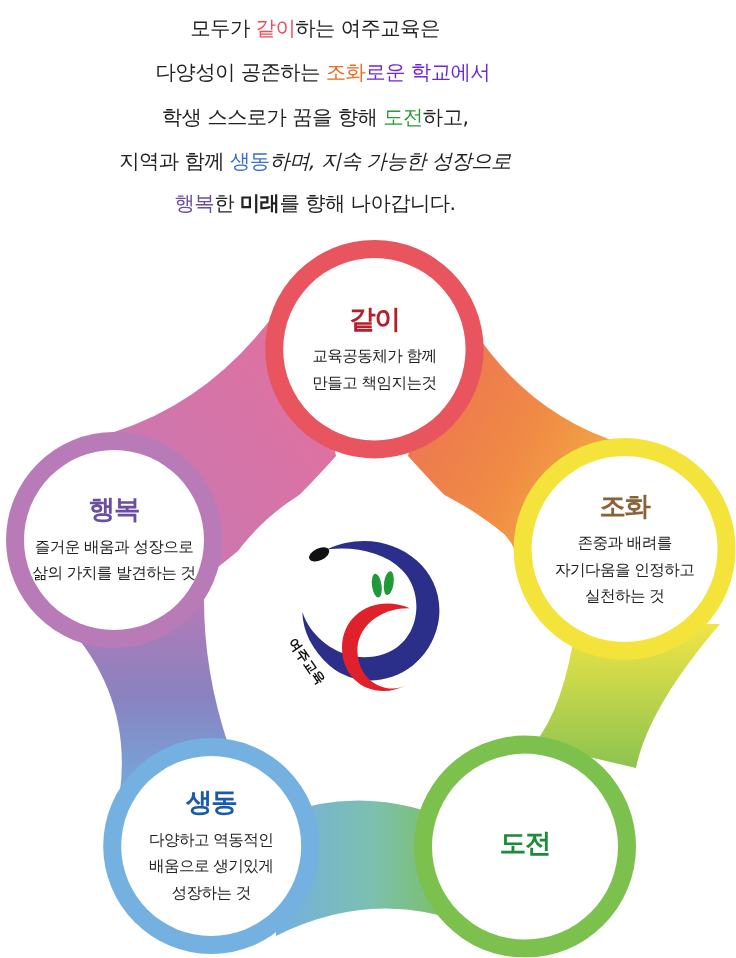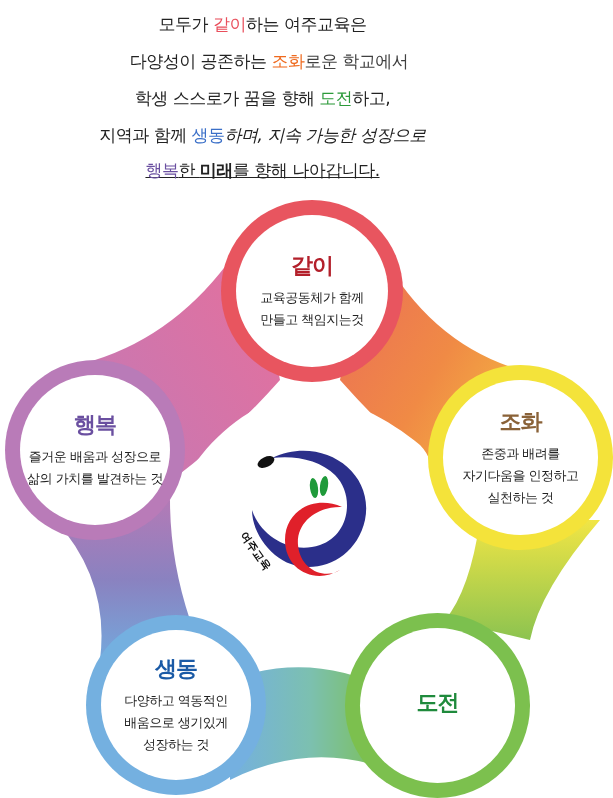--- a/index.html
+++ b/index.html
@@ -15,24 +15,24 @@
   .node-title { font-size:22px; font-weight:bold; letter-spacing:-1px; margin-bottom:6px; }
   .node-desc { font-size:13px; line-height:22px; color:#222; letter-spacing:-0.5px; }
   .ring { position:absolute; border-radius:50%; box-sizing:border-box; }
   .logo-text { font-size:11px; font-weight:bold; fill:#111; }
 </style>
 </head>
 <body>
 
 <div class="intro">
   <div class="intro-line" id="line0" style="top:14px;"><span style="color: rgb(34, 34, 34);">모두가 </span><span style="color: rgb(233, 78, 91);">같이</span><span style="color: rgb(34, 34, 34);">하는 여주교육은</span></div>
-  <div class="intro-line" id="line1" style="top:51px;"><span style="color: rgb(34, 34, 34); margin-left: 13px;">다양성이 공존하는 </span><span style="color: rgb(239, 106, 30);">조화</span><span style="color: #404040;">로운 학교에서</span></div>
+  <div class="intro-line" id="line1" style="top:51px;"><span style="color: rgb(34, 34, 34); margin-left: 13px;">다양성이 공존하는 </span><span style="color: rgb(239, 106, 30);">조화</span><span style="color: #6d28d9;">로운 학교에서</span></div>
   <div class="intro-line" id="line2" style="top:88px;"><span style="color: rgb(34, 34, 34);">학생 스스로가 꿈을 향해 </span><span style="color: rgb(44, 154, 58);">도전</span><span style="color: rgb(34, 34, 34);">하고,</span></div>
   <div class="intro-line" id="line3" style="top:125px;"><span style="color: rgb(34, 34, 34);">지역과 함께 </span><span style="color: rgb(58, 111, 200);">생동</span><span style="color: rgb(34, 34, 34); font-style: italic;">하며, 지속 가능한 성장으로</span></div>
-  <div class="intro-line" id="line4" style="top:160px;text-decoration:underline;"><span style="color: rgb(106, 79, 160);">행복</span><span style="color: rgb(34, 34, 34);">한 </span><span style="color: rgb(34, 34, 34); font-weight: bold;">미래</span><span style="color: rgb(34, 34, 34);">를 향해 나아갑니다.</span></div>
+  <div class="intro-line" id="line4" style="top:160px;"><span style="color: rgb(106, 79, 160);">행복</span><span style="color: rgb(34, 34, 34);">한 </span><span style="color: rgb(34, 34, 34); font-weight: bold;">미래</span><span style="color: rgb(34, 34, 34);">를 향해 나아갑니다.</span></div>
 </div>
 
 <div id="diagram">
   <svg width="613" height="603" viewBox="0 195 613 603" style="position:absolute;left:0;top:0;">
     <defs>
       <linearGradient id="gTopLeft" x1="0" y1="1" x2="1" y2="0">
         <stop offset="0" stop-color="#c07ab8"></stop>
           <stop offset="1" stop-color="#e86f9a"></stop>
       </linearGradient>
       <linearGradient id="gTopRight" x1="0" y1="0" x2="1" y2="1">

